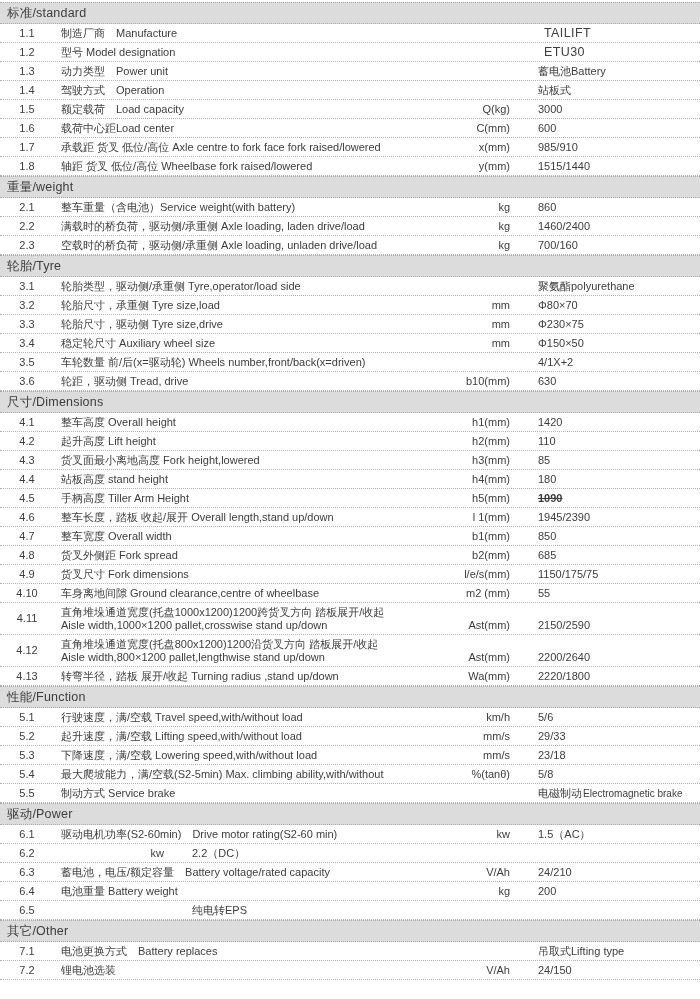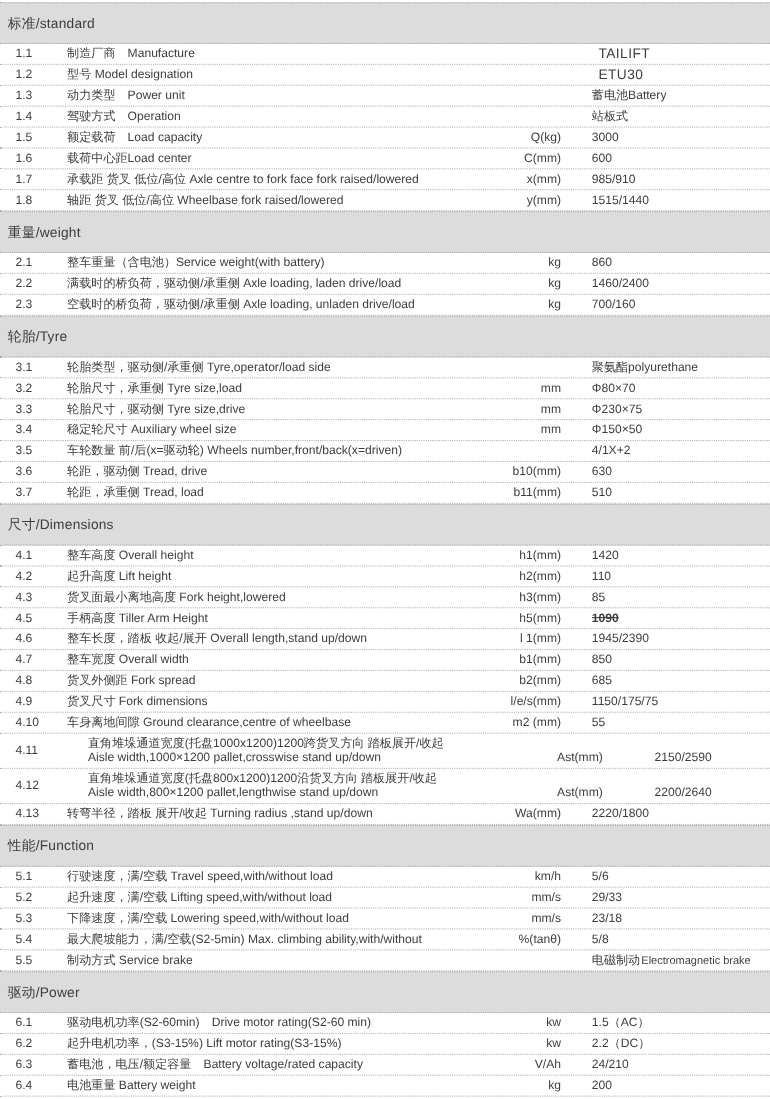--- a/index.html
+++ b/index.html
@@ -8,21 +8,21 @@
     width: 700px;
     height: 999px;
     box-sizing: border-box;
     padding-top: 2px;
     background: #ffffff;
     overflow: hidden;
     font-family: "Liberation Sans", "DejaVu Sans", sans-serif;
     color: #3d3d3d;
   }
   .sec-header {
-    height: 38px;
+    height: 22px;
     box-sizing: border-box;
     background: #dcdcdc;
     border-top: 1px dotted #ababab;
     border-bottom: 1px dotted #ababab;
     display: flex;
     align-items: center;
     padding-left: 7px;
     font-size: 12.5px;
     font-weight: 500;
     letter-spacing: 0.2px;
@@ -30,25 +30,26 @@
   }
   .row {
     height: 19px;
     box-sizing: border-box;
     border-bottom: 1px dotted #b3b3b3;
     display: flex;
     align-items: center;
     font-size: 11px;
     line-height: 13px;
   }
-  .row.double { height: 32px; gap: 19px; }
+  .row.double { height: 32px; }
   .no {
     flex: none;
     width: 26px;
     margin-left: 14px;
+    text-align: center;
   }
   .desc {
     flex: none;
     width: 325px;
     margin-left: 21px;
     white-space: nowrap;
     overflow: hidden;
   }
   .desc-line { white-space: nowrap; }
   .unit {
@@ -186,44 +187,44 @@
         <div class="desc">车轮数量 前/后(x=驱动轮) Wheels number,front/back(x=driven)</div>
         <span class="unit"></span>
         <span class="val">4/1X+2</span>
       </div>
       <div class="row">
         <span class="no">3.6</span>
         <div class="desc">轮距，驱动侧 Tread, drive</div>
         <span class="unit">b10(mm)</span>
         <span class="val">630</span>
       </div>
-      <div class="row">
-        <span class="no">3.7</span>
-        <div class="desc">轮距，承重侧 Tread, load</div>
-        <span class="unit">b11(mm)</span>
-        <span class="val">510</span>
-      </div>
       <div class="sec-header">尺寸/Dimensions</div>
       <div class="row">
         <span class="no">4.1</span>
         <div class="desc">整车高度 Overall height</div>
         <span class="unit">h1(mm)</span>
         <span class="val">1420</span>
       </div>
       <div class="row">
         <span class="no">4.2</span>
         <div class="desc">起升高度 Lift height</div>
         <span class="unit">h2(mm)</span>
         <span class="val">110</span>
       </div>
       <div class="row">
         <span class="no">4.3</span>
         <div class="desc">货叉面最小离地高度 Fork height,lowered</div>
         <span class="unit">h3(mm)</span>
         <span class="val">85</span>
+      </div>
+      <div class="row">
+        <span class="no">4.4</span>
+        <div class="desc">站板高度 stand height</div>
+        <span class="unit">h4(mm)</span>
+        <span class="val">180</span>
       </div>
       <div class="row">
         <span class="no">4.5</span>
         <div class="desc">手柄高度 Tiller Arm Height</div>
         <span class="unit">h5(mm)</span>
         <span class="val strike">1090</span>
       </div>
       <div class="row">
         <span class="no">4.6</span>
         <div class="desc">整车长度，踏板 收起/展开 Overall length,stand up/down</div>
@@ -311,21 +312,20 @@
       </div>
       <div class="sec-header">驱动/Power</div>
       <div class="row">
         <span class="no">6.1</span>
         <div class="desc">驱动电机功率(S2-60min)　Drive motor rating(S2-60 min)</div>
         <span class="unit">kw</span>
         <span class="val">1.5（AC）</span>
       </div>
       <div class="row">
         <span class="no">6.2</span>
-        <div class="desc">起升电机功率，(S3-15%)  Lift motor rating(S3-15%)</div>
         <span class="unit">kw</span>
         <span class="val">2.2（DC）</span>
       </div>
       <div class="row">
         <span class="no">6.3</span>
         <div class="desc">蓄电池，电压/额定容量　Battery voltage/rated capacity</div>
         <span class="unit">V/Ah</span>
         <span class="val">24/210</span>
       </div>
       <div class="row">

